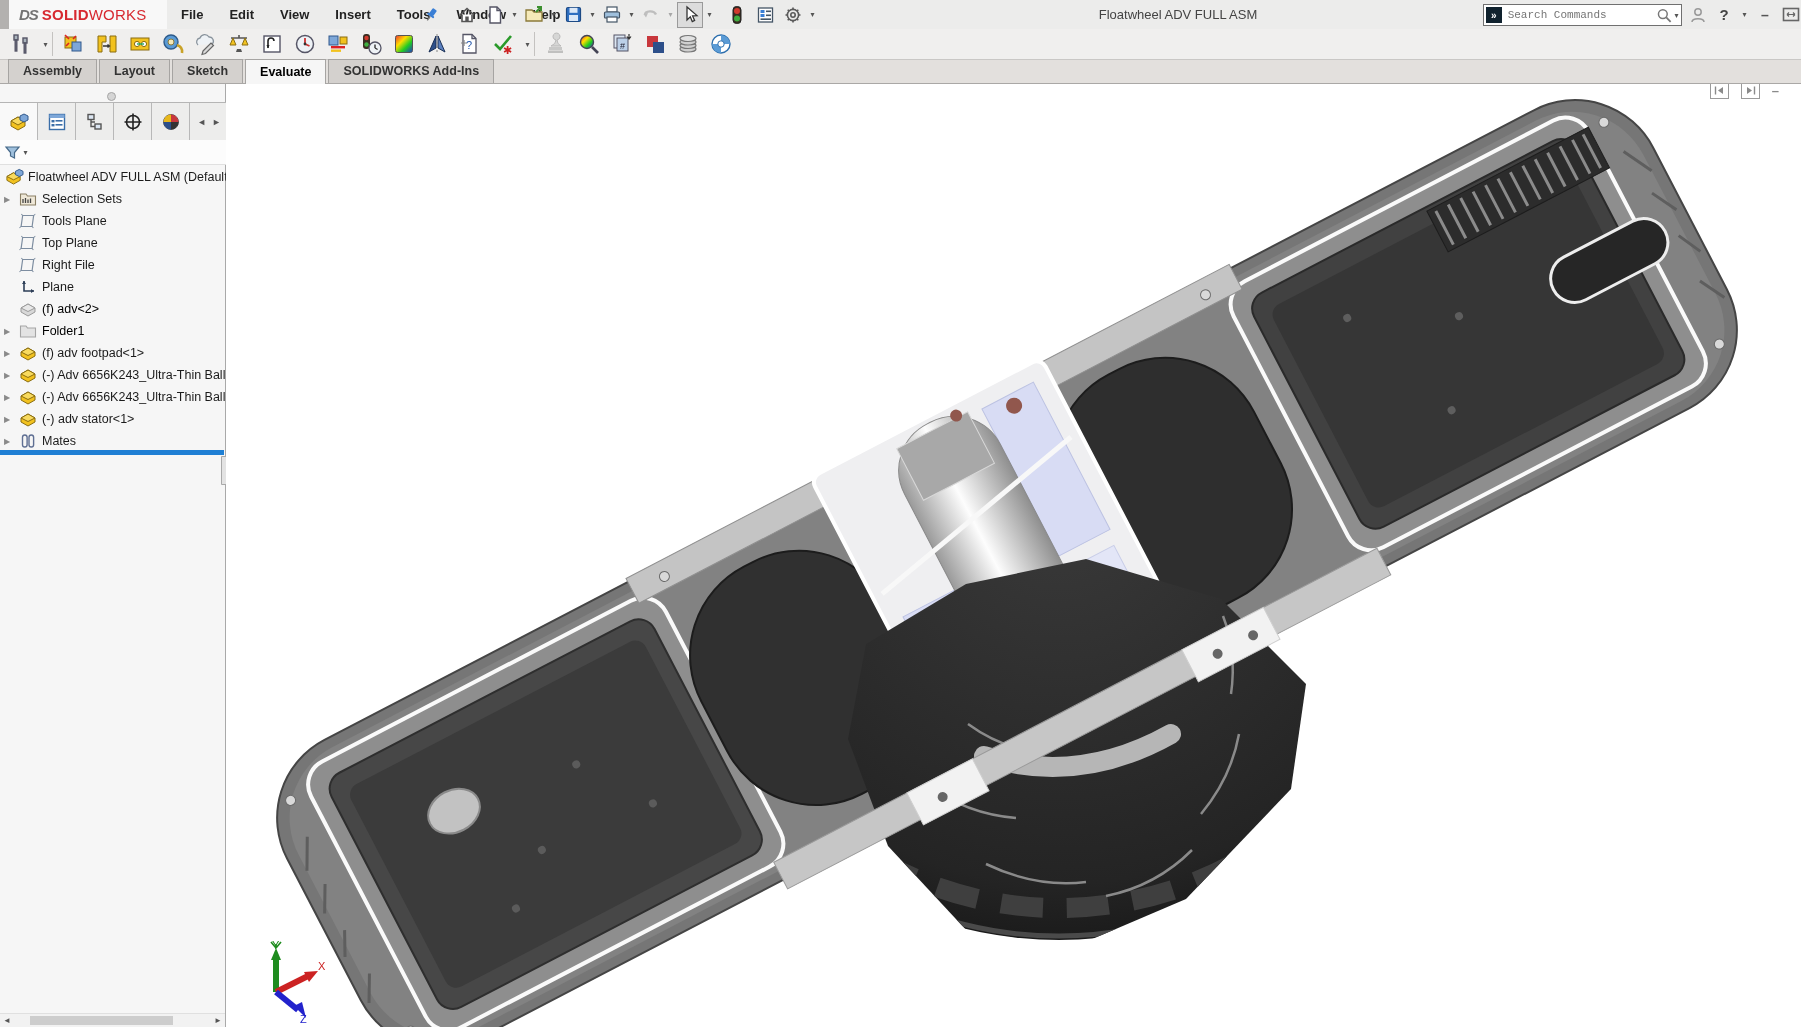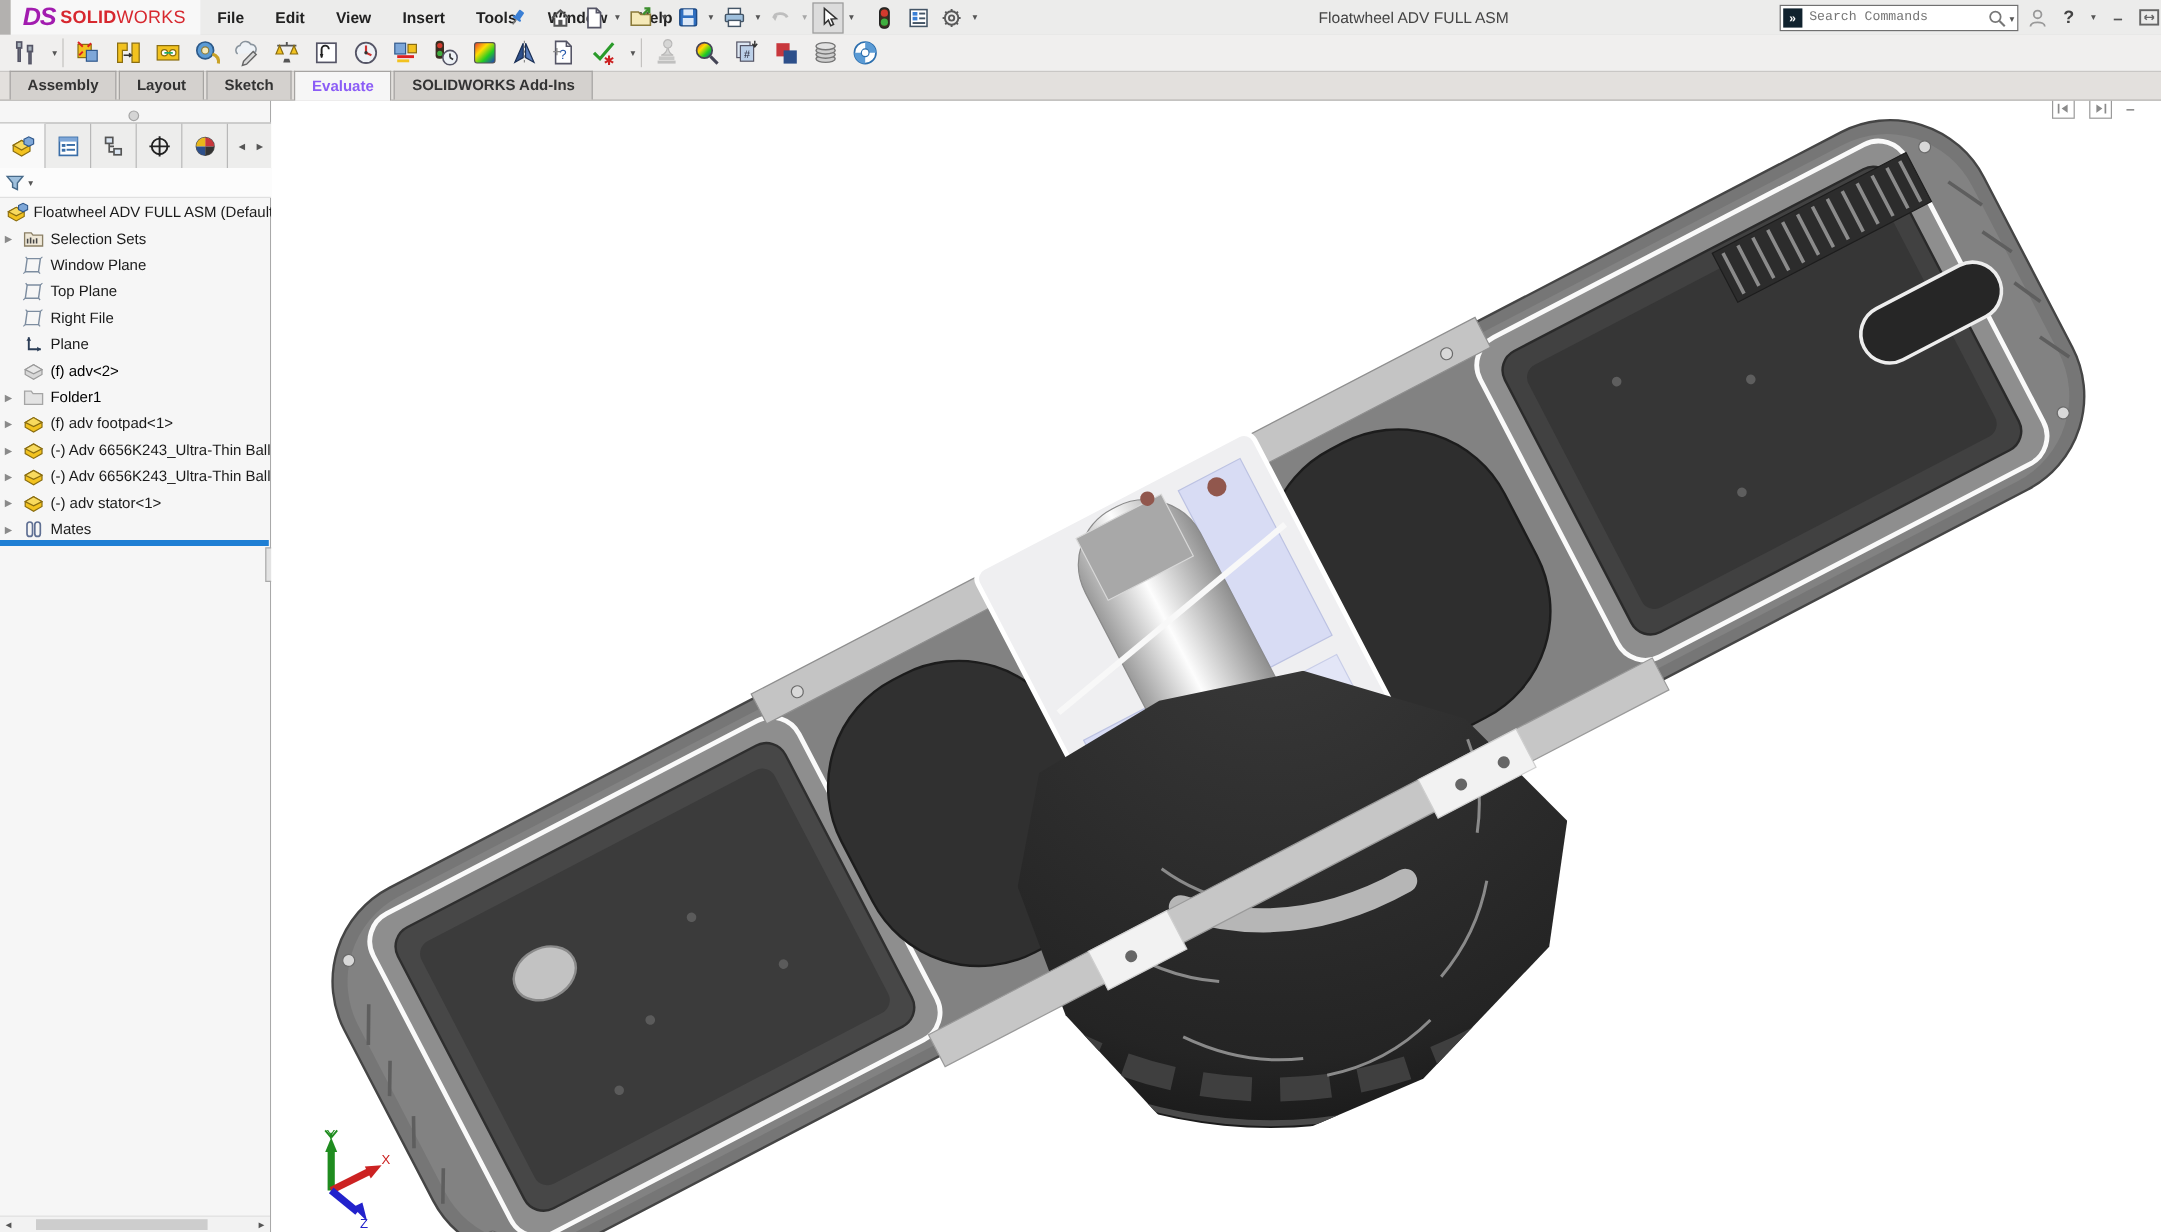--- a/index.html
+++ b/index.html
@@ -3,21 +3,21 @@
 <meta charset="utf-8">
 <style>
   html,body{margin:0;padding:0;width:1801px;height:1027px;overflow:hidden;
     font-family:"Liberation Sans",sans-serif;background:#fff;}
   
   #titlebar{position:absolute;left:0;top:0;width:1801px;height:29px;background:#ececeb;
     border-bottom:1px solid #d2d0ce;}
   #edge-strip{position:absolute;left:0;top:0;width:9px;height:29px;background:#b3b1af;}
   #logo{position:absolute;left:9px;top:0;width:148px;height:29px;background:#f8f8f8;
     display:flex;align-items:center;padding-left:10px;}
-  #logo .mark{color:#a21caf;font-style:italic;font-weight:bold;font-size:21px;letter-spacing:-1px;}
+  #logo .mark{color:#737373;font-style:italic;font-weight:bold;font-size:15px;letter-spacing:-1px;}
   #logo .brand{color:#d7282f;font-size:15px;margin-left:4px;letter-spacing:.2px;}
   #logo .brand b{font-weight:bold;}
   #menubar{position:absolute;left:168px;top:0;height:29px;display:flex;align-items:flex-end;font-weight:bold;}
   .menu-item{padding:0 13px;font-size:13px;color:#222;line-height:29px;}
   #quickbar{position:absolute;left:418px;top:0;height:29px;display:flex;align-items:center;gap:2px;}
   .qt{width:24px;height:24px;display:flex;align-items:center;justify-content:center;border:1px solid transparent;}
   .qt.pressed{background:#dcdcdc;border:1px solid #9a9a9a;}
   .caret{font-size:8px;color:#555;width:9px;text-align:center;}
   .qt-sep{width:6px;}
   #doc-title{position:absolute;left:1178px;top:0;transform:translateX(-50%);line-height:29px;
@@ -34,21 +34,21 @@
   #cmdbar{position:absolute;left:0;top:29px;width:1801px;height:31px;background:#f0efee;
     border-bottom:1px solid #c9c7c5;display:flex;align-items:center;padding-left:8px;box-sizing:border-box;}
   .ev{width:26px;height:26px;display:flex;align-items:center;justify-content:center;margin-right:7px;}
   .ev.gray svg{opacity:.45;filter:grayscale(1);}
   .ev-sep{width:1px;height:24px;background:#c4c2c0;margin:0 8px 0 2px;}
   
   #tabrow{position:absolute;left:0;top:60px;width:1801px;height:24px;background:#e3e0dd;
     border-bottom:1px solid #aaa8a6;display:flex;align-items:flex-end;padding-left:8px;box-sizing:border-box;font-weight:bold;}
   .rtab{height:23px;line-height:23px;padding:0 14px;font-size:12.5px;color:#333;background:#d4d1ce;
     border:1px solid #a6a4a2;border-bottom:none;margin-right:2px;}
-  .rtab.active{background:#f6f6f6;color:#8b5cf6;height:24px;line-height:24px;margin-bottom:-1px;}
+  .rtab.active{background:#f6f6f6;color:#000000;height:24px;line-height:24px;margin-bottom:-1px;}
   
   #leftpanel{position:absolute;left:0;top:84px;width:226px;height:943px;background:#f6f6f6;
     border-right:1px solid #a9a9a9;box-sizing:border-box;}
   #panel-dot{position:absolute;left:107px;top:8px;width:7px;height:7px;border-radius:50%;
     background:#d5d5d5;border:1px solid #a5a5a5;}
   #ptabs{position:absolute;left:0;top:18px;width:226px;height:37px;border-top:1px solid #b5b5b5;
     border-bottom:1px solid #b0b0b0;display:flex;background:#ededec;}
   .ptab{width:38px;height:37px;box-sizing:border-box;border-right:1px solid #b8b8b8;
     display:flex;align-items:center;justify-content:center;}
   .ptab.active{background:#f9f9f9;}
@@ -478,21 +478,21 @@
     <div class="trow">
       <span class="arrow"></span>
       <span class="ticon">
           <svg width="18" height="16" viewBox="0 0 18 16">
             <g transform="skewX(-8)">
               <rect x="4" y="2.5" width="11" height="11" fill="none" stroke="#7d8da0" stroke-width="1.2"></rect>
               <path d="M4 2.5 l-1.5-1.5 M15 2.5 l1.5-1.5 M4 13.5 l-1.5 1.5 M15 13.5 l1.5 1.5" stroke="#7d8da0"></path>
             </g>
           </svg>
         </span>
-      <span class="tlabel">Window Plane</span>
+      <span class="tlabel">Tools Plane</span>
     </div>
     <div class="trow">
       <span class="arrow"></span>
       <span class="ticon">
           <svg width="18" height="16" viewBox="0 0 18 16">
             <g transform="skewX(-8)">
               <rect x="4" y="2.5" width="11" height="11" fill="none" stroke="#7d8da0" stroke-width="1.2"></rect>
               <path d="M4 2.5 l-1.5-1.5 M15 2.5 l1.5-1.5 M4 13.5 l-1.5 1.5 M15 13.5 l1.5 1.5" stroke="#7d8da0"></path>
             </g>
           </svg>

